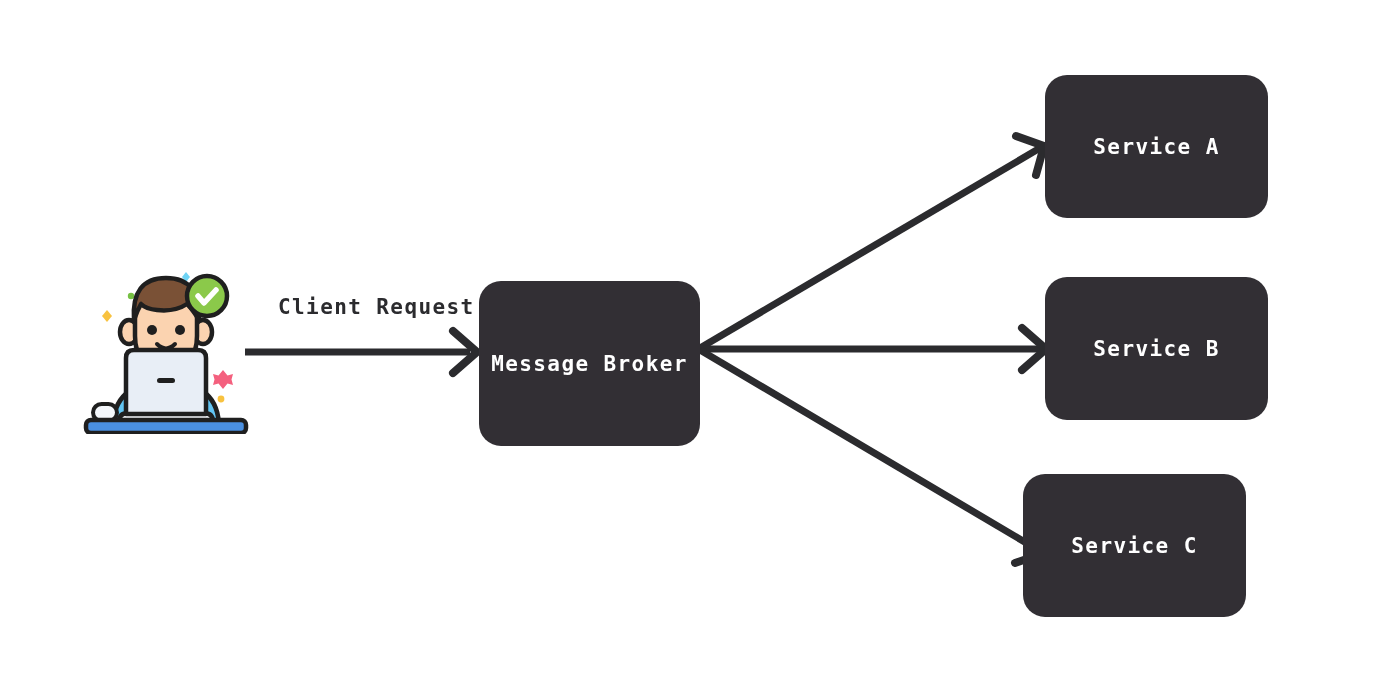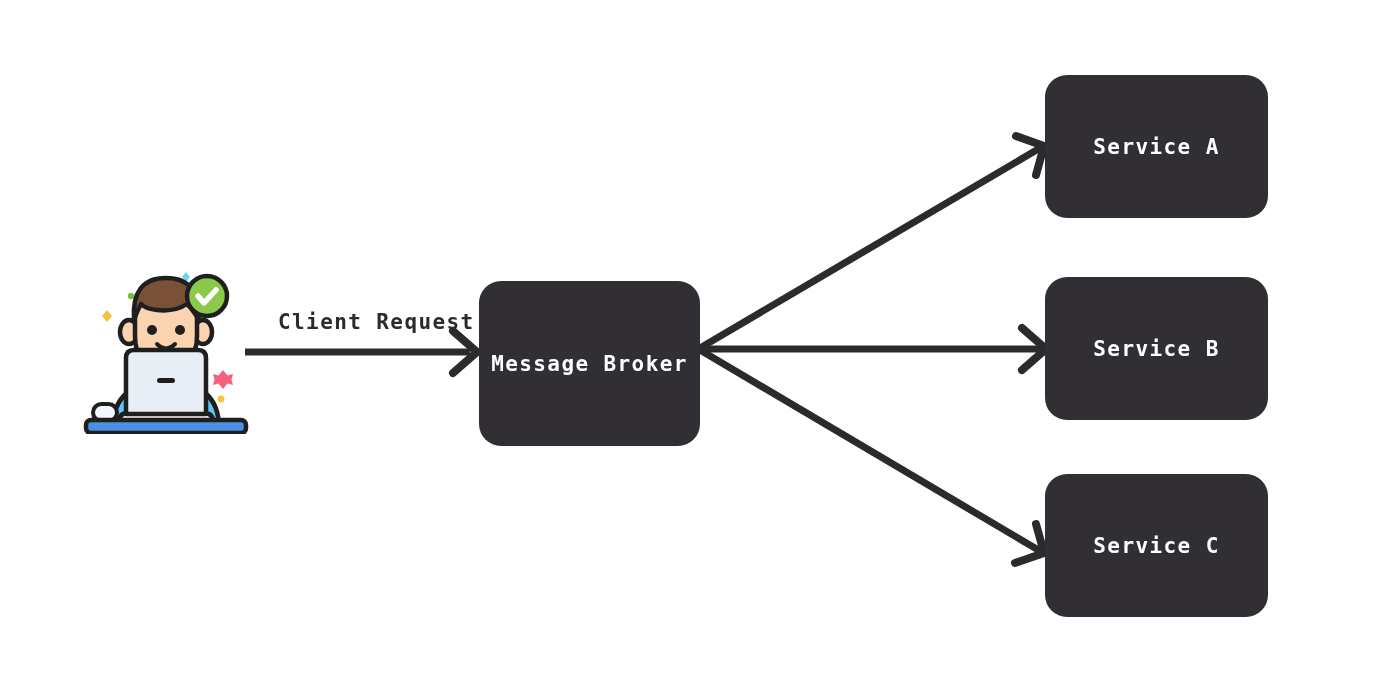--- a/index.html
+++ b/index.html
@@ -56,37 +56,37 @@
     width: 223px;
     height: 143px;
   }
   #node-service-b {
     left: 1045px;
     top: 277px;
     width: 223px;
     height: 143px;
   }
   #node-service-c {
-    left: 1045px;
+    left: 1023px;
     top: 474px;
     width: 223px;
     height: 143px;
   }
   .edge-label {
     position: absolute;
     color: #2b2b2e;
     font-family: "DejaVu Sans Mono", "Liberation Mono", monospace;
     font-size: 21px;
     font-weight: 700;
     letter-spacing: 1.4px;
     white-space: nowrap;
   }
   #label-client-request {
     left: 278px;
-    top: 310px;
+    top: 295px;
   }
   #client-illustration {
     position: absolute;
     left: 83px;
     top: 258px;
     width: 166px;
     height: 176px;
   }
 </style>
 </head>

